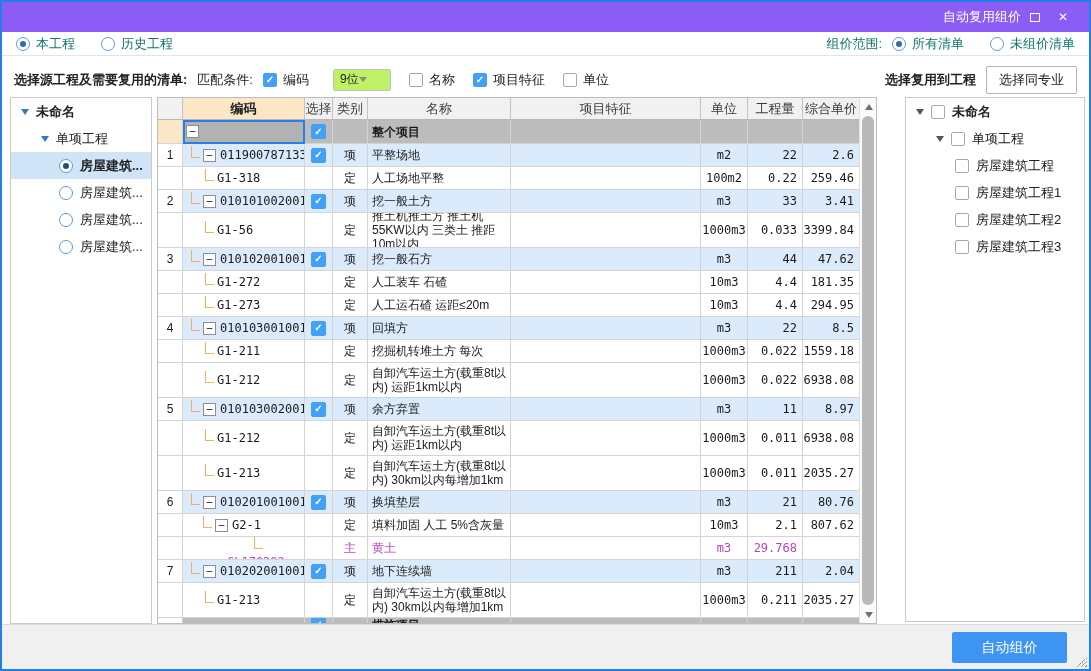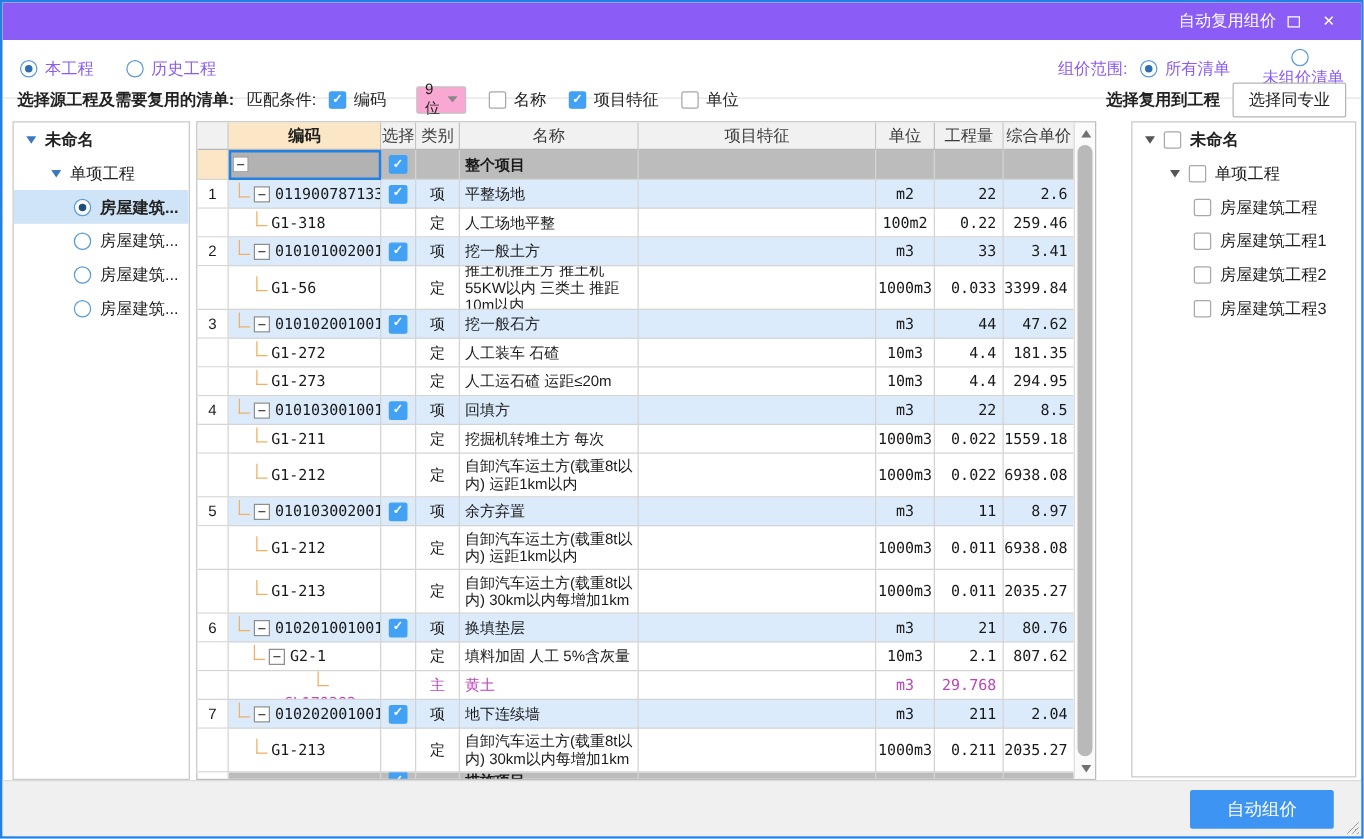--- a/index.html
+++ b/index.html
@@ -7,40 +7,40 @@
   #window { position:relative; width:1091px; height:671px; border:2px solid #2580e4; background:#ffffff; overflow:hidden; }
 
   
   .titlebar { position:absolute; left:0; top:0; right:0; height:30px; background:#8b5cf6; color:#fff;
               display:flex; align-items:center; padding:0 12px; font-size:13px;text-align:right; }
   .titlebar .t-title { flex:1; }
   .winbtn { width:28px; height:22px; display:flex; align-items:center; justify-content:center; color:#fff; font-size:12px; cursor:pointer; }
   .maxbox { width:10px; height:9px; border:1.5px solid #fff; display:inline-block; }
 
   
-  .bar1 { position:absolute; left:0; top:30px; right:0; height:47px; display:flex; align-items:center;
-          padding:0 14px; font-size:13px; color:#8b5cf6; border-bottom:1px solid #e4e4e4; }
+  .bar1 { position:absolute; left:0; top:30px; right:0; height:24px; display:flex; align-items:center;
+          padding:0 14px; font-size:13px; color:#0f766e; border-bottom:1px solid #e4e4e4; }
   .bar1 .spacer { flex:1; }
   .radio-item { display:flex; align-items:center; margin-right:26px; cursor:pointer; }
-  .radio-item:last-child { margin-right:0;flex-direction:column; }
+  .radio-item:last-child { margin-right:0; }
   .radio { width:14px; height:14px; border:1px solid #5b9bd5; border-radius:50%; margin-right:6px; position:relative; background:#fff; flex:0 0 auto; }
   .radio.sel::after { content:""; position:absolute; left:3px; top:3px; width:6px; height:6px; border-radius:50%; background:#2e6db4; }
   .scope-label { font-size:13px; margin-right:10px; }
 
   
   .bar2 { position:absolute; left:0; top:61px; right:0; height:33px; display:flex; align-items:center; padding:0 12px; font-size:13px; color:#222; }
   .bold { font-weight:bold; }
   .bar2 .lbl { margin-right:10px; }
   .cb { width:14px; height:14px; border:1px solid #a8a8a8; border-radius:2px; background:#fff; display:inline-flex; align-items:center; justify-content:center; flex:0 0 auto; }
   .cb.checked { background:#42a0f5; border-color:#42a0f5; }
   .cb.checked::after { content:"✓"; color:#fff; font-size:10px; font-weight:bold; line-height:1; }
   .cond { display:flex; align-items:center; margin-right:18px; cursor:pointer; }
   .cond .cb { margin-right:6px; }
-  .dropdown { display:inline-flex; align-items:center; justify-content:flex-end; border:1px solid #c2c2c2; border-radius:2px;
-              height:22px; width:40px; padding:0 6px; margin-left:6px; margin-right:18px; background:#f9a8d4; font-size:12px; cursor:pointer; }
+  .dropdown { display:inline-flex; align-items:center; justify-content:flex-start; border:1px solid #c2c2c2; border-radius:2px;
+              height:22px; width:58px; padding:0 6px; margin-left:6px; margin-right:18px; background:#bef264; font-size:12px; cursor:pointer; }
   .dd-arrow { width:0; height:0; border-left:4px solid transparent; border-right:4px solid transparent; border-top:5px solid #888; }
   .bar2 .spacer { flex:1; }
   .btn-outline { border:1px solid #b5b5b5; border-radius:2px; background:#fff; font-size:13px; padding:4px 12px; margin-left:10px; cursor:pointer; color:#222; }
 
   
   .panel { position:absolute; background:#fff; border:1px solid #c9c9c9; overflow:hidden; }
   #left-panel  { left:8px;   top:95px; width:142px; height:527px; }
   #right-panel { left:903px; top:95px; width:180px; height:525px; }
 
   .tree-row { display:flex; align-items:center; height:27px; font-size:13px; color:#222; cursor:pointer; white-space:nowrap; }

